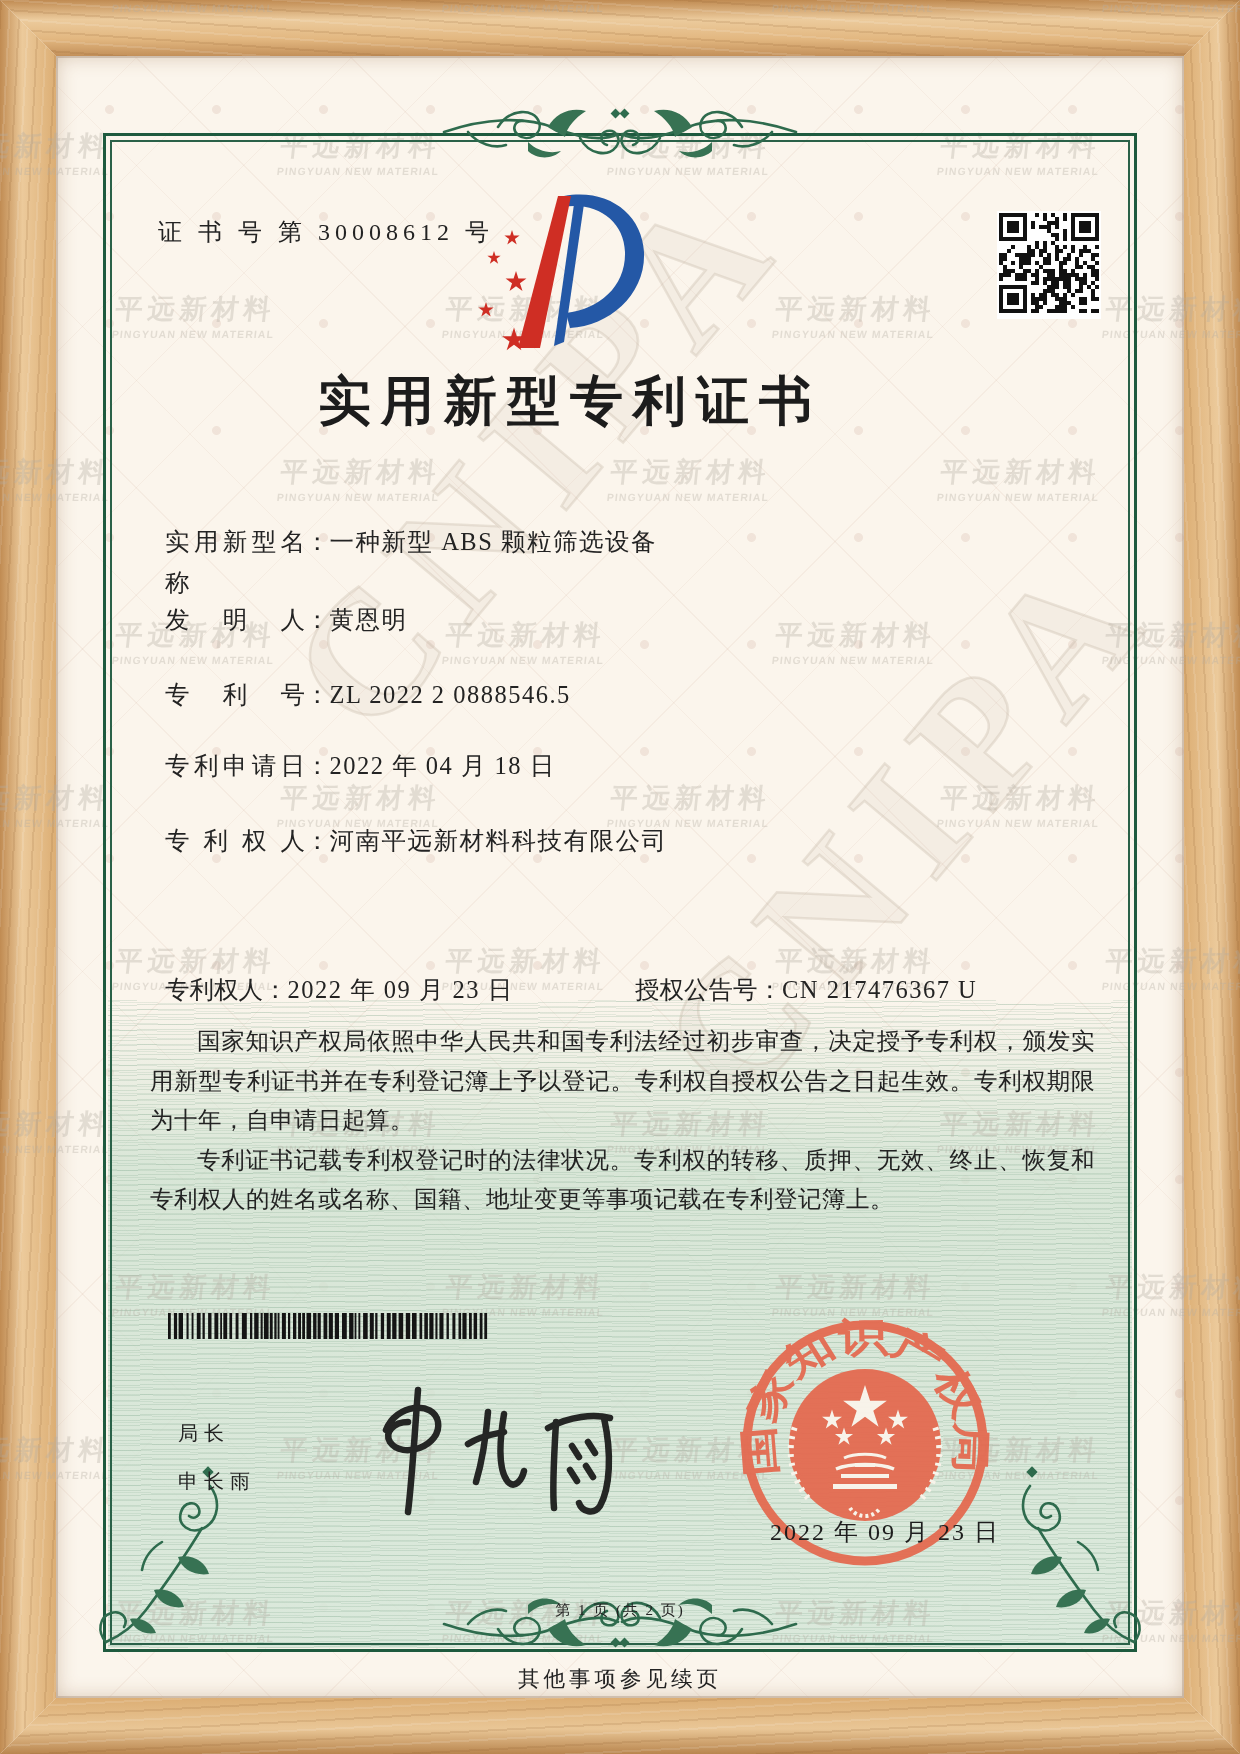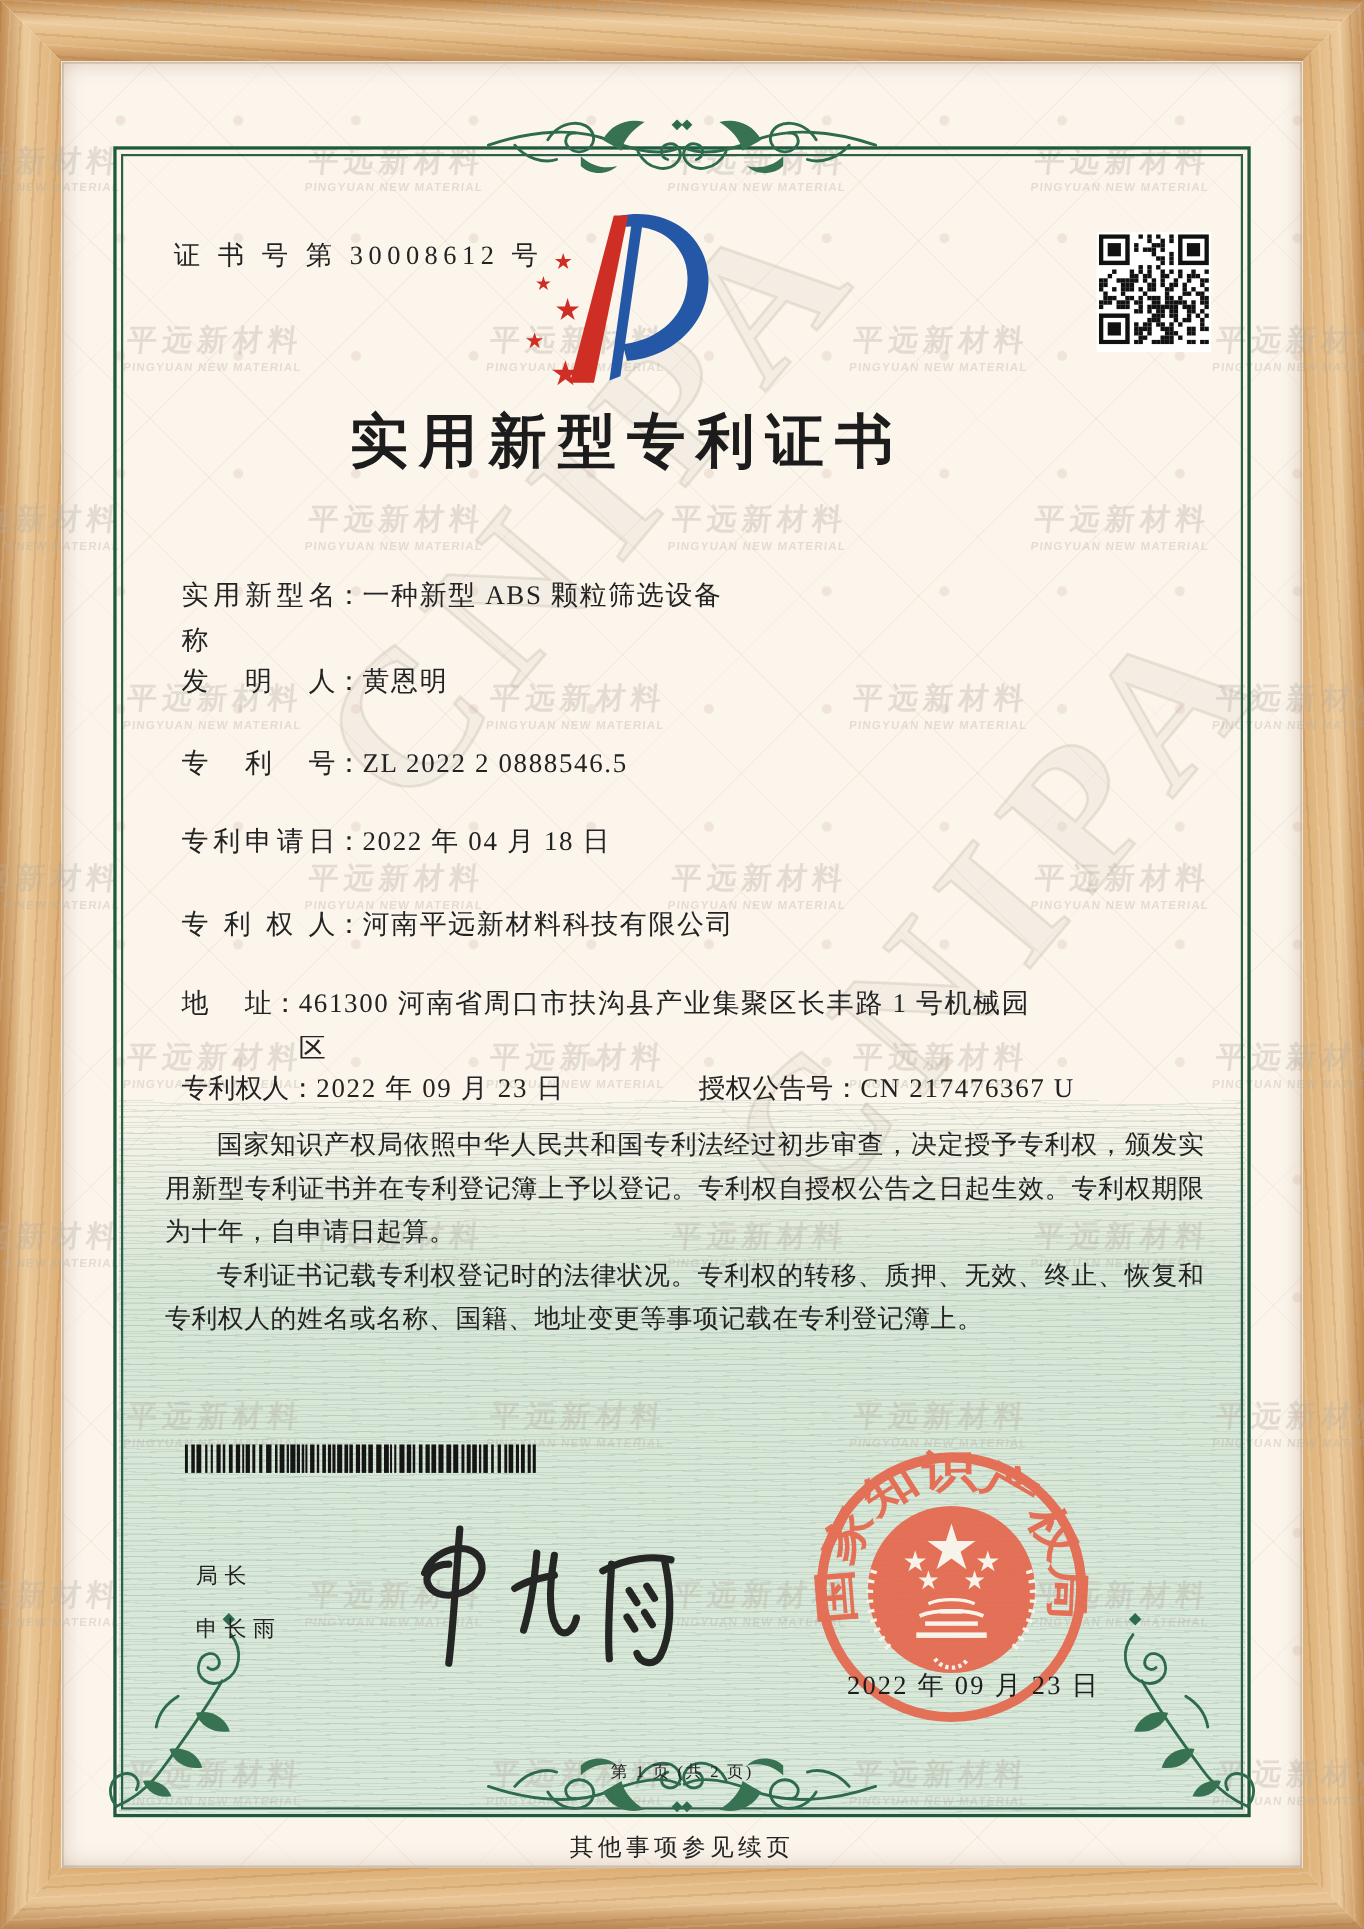--- a/index.html
+++ b/index.html
@@ -588,23 +588,20 @@
     </div>
     <div class="abs field-row" style="top:674px">
       <span class="field-label">专利号</span><span class="colon">：</span><span class="field-value">ZL 2022 2 0888546.5</span>
     </div>
     <div class="abs field-row" style="top:745px">
       <span class="field-label">专利申请日</span><span class="colon">：</span><span class="field-value">2022 年 04 月 18 日</span>
     </div>
     <div class="abs field-row" style="top:820px">
       <span class="field-label">专利权人</span><span class="colon">：</span><span class="field-value">河南平远新材料科技有限公司</span>
     </div>
-    <div class="abs field-row row-addr" style="top:892px">
-      <span class="field-label">地址</span><span class="colon">：</span><span class="field-value"><span style="display:block">461300 河南省周口市扶沟县产业集聚区长丰路 1 号机械园</span><span style="display:block">区</span></span>
-    </div>
     <div class="abs field-row" style="top:969px">
       <span>专利权人</span><span class="colon">：</span><span class="field-value">2022 年 09 月 23 日</span>
       <span class="grant2"><span>授权公告号</span><span class="colon">：</span><span class="field-value">CN 217476367 U</span></span>
     </div>
 
     <div class="abs paras">
       <p>国家知识产权局依照中华人民共和国专利法经过初步审查，决定授予专利权，颁发实用新型专利证书并在专利登记簿上予以登记。专利权自授权公告之日起生效。专利权期限为十年，自申请日起算。</p>
       <p>专利证书记载专利权登记时的法律状况。专利权的转移、质押、无效、终止、恢复和专利权人的姓名或名称、国籍、地址变更等事项记载在专利登记簿上。</p>
     </div>
 

